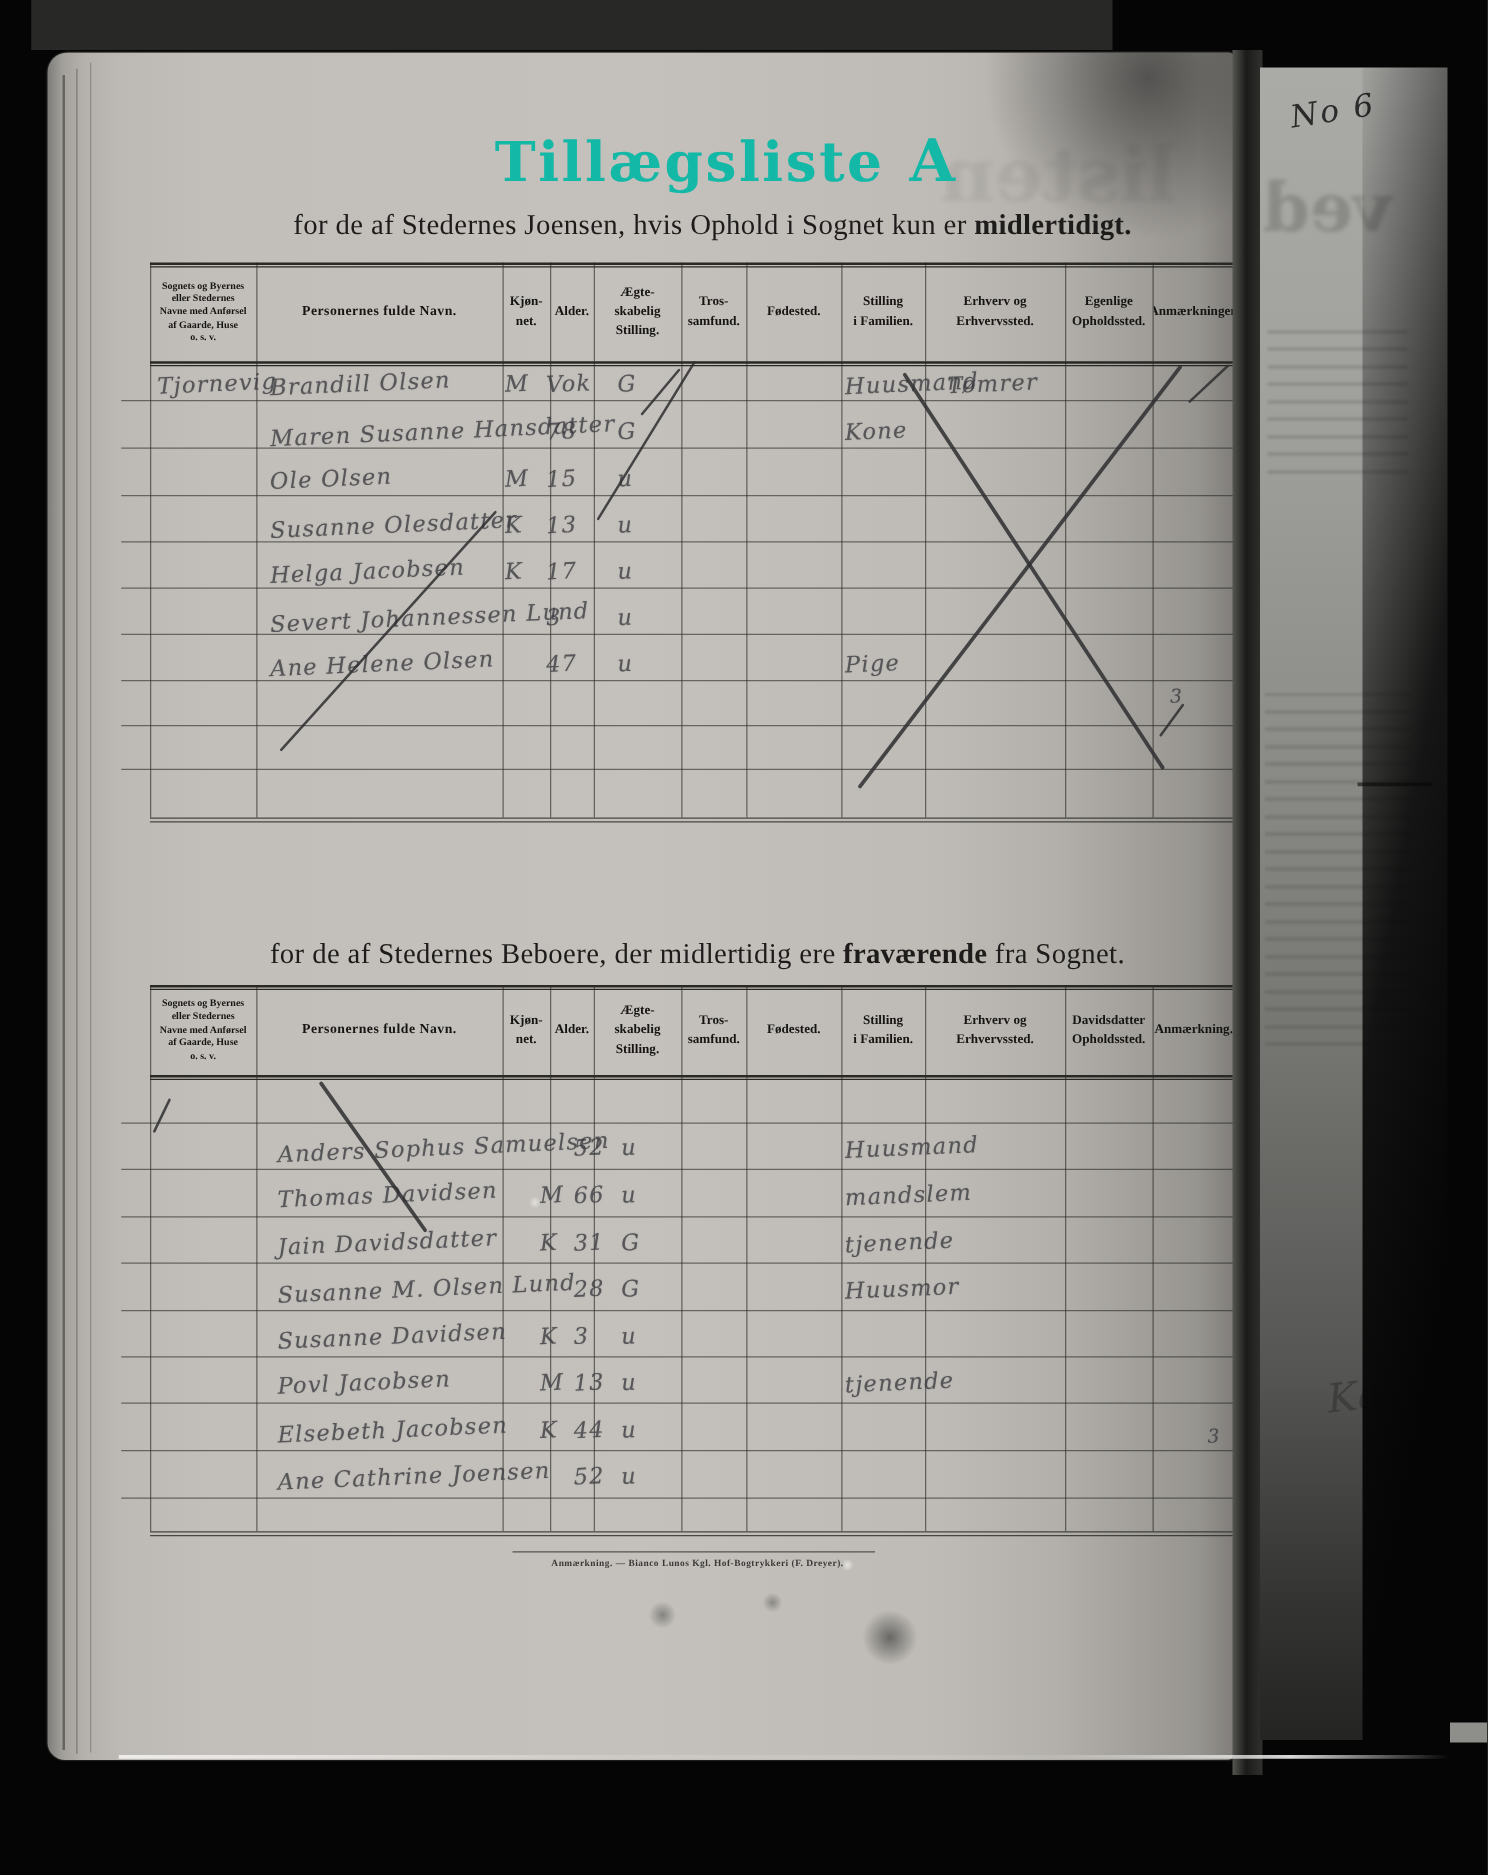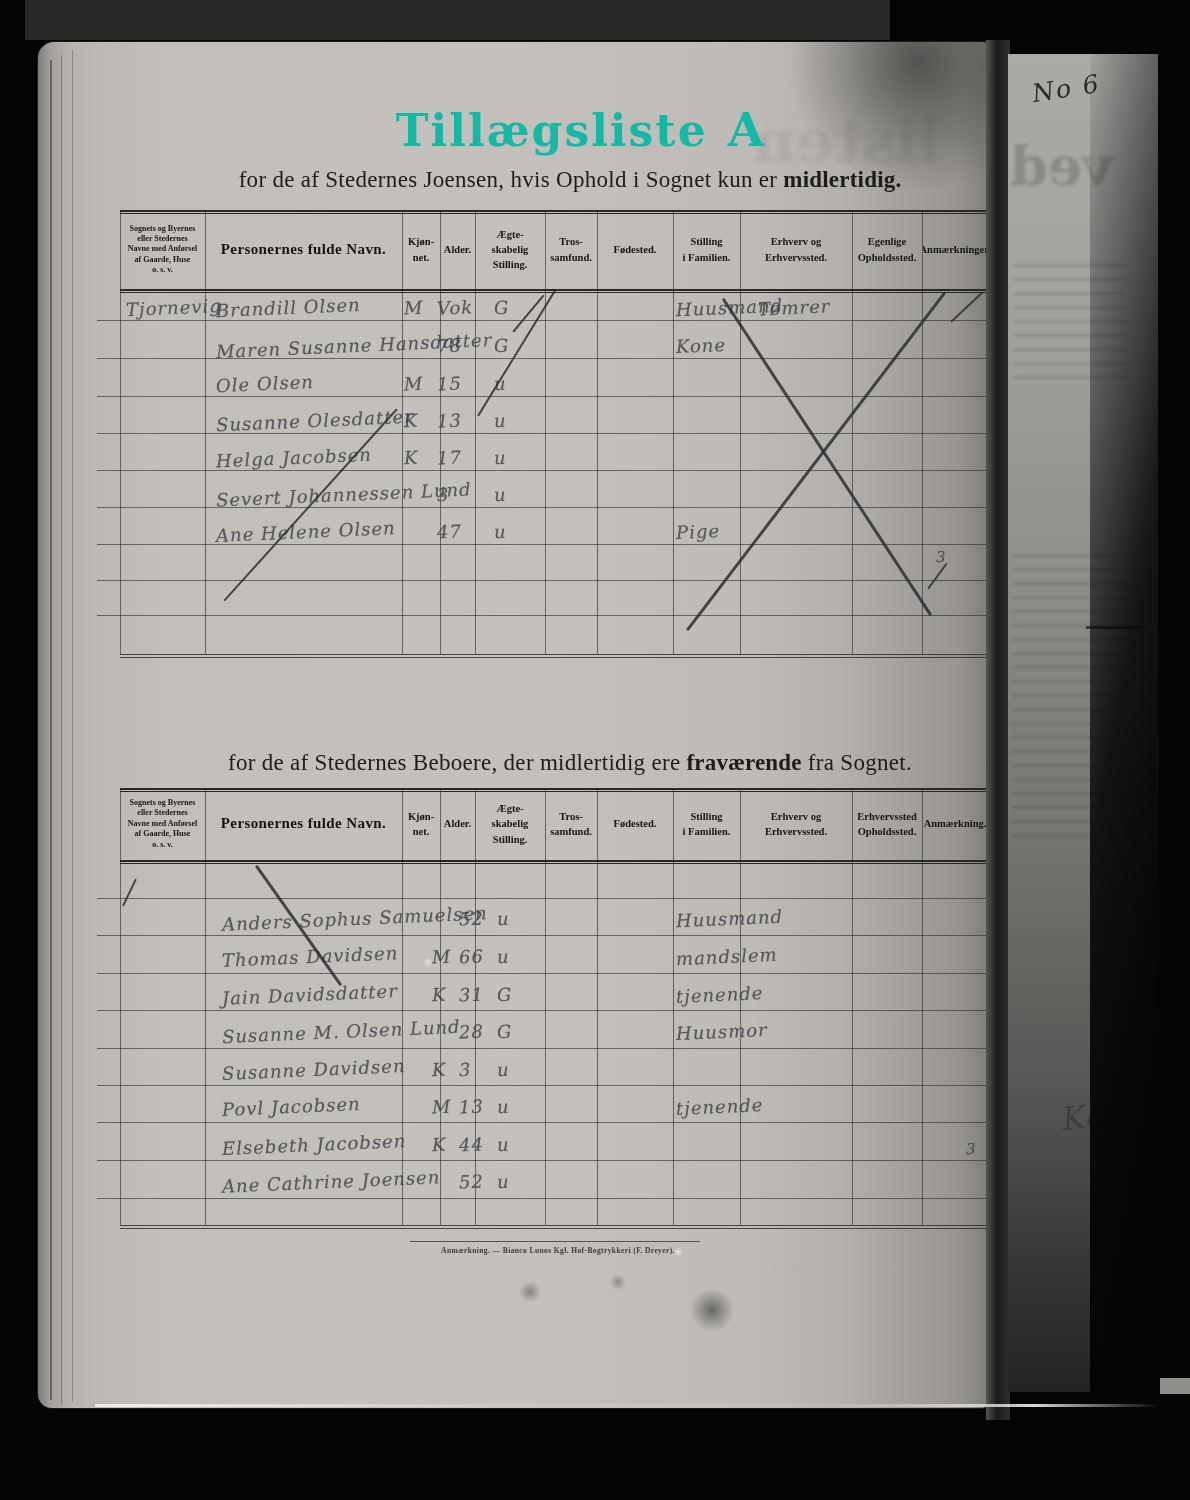--- a/index.html
+++ b/index.html
@@ -40,21 +40,21 @@
   .title{position:absolute;width:600px;text-align:center;color:#14b8a6;
          font-family:"DejaVu Serif",serif;font-weight:bold;font-size:44px;letter-spacing:2px;}
   .title .letter{font-size:47px;margin-left:20px;letter-spacing:0;}
   .subtitle{position:absolute;width:860px;text-align:center;color:#1d1c1a;
          font-family:"Liberation Serif",serif;font-size:23px;letter-spacing:.3px;}
   .subtitle b{letter-spacing:.2px;}
   .hcell{position:absolute;display:flex;align-items:center;justify-content:center;text-align:center;
          color:#161513;font-family:"Liberation Serif",serif;font-weight:bold;font-size:10.5px;
          line-height:1.45;white-space:pre-line;overflow:hidden;}
   .hc0{font-size:8px;line-height:1.3;}
-  .hc1{font-size:15px;letter-spacing:.4px;}
+  .hc1{font-size:11px;letter-spacing:.4px;}
   .imprint{position:absolute;left:388px;top:1246px;width:340px;text-align:center;
          font-family:"Liberation Serif",serif;font-weight:bold;font-size:7.5px;color:#3a3937;letter-spacing:.4px;}
   .imprint-line{position:absolute;left:410px;top:1241px;width:290px;height:1px;background:#55534f;}
 
   
   .hline{position:absolute;height:1px;background:rgba(42,40,37,.6);}
   .vline{position:absolute;width:1px;background:rgba(42,40,37,.62);}
   .dbl{position:absolute;height:4px;border-top:2px solid #2a2825;border-bottom:1px solid #2a2825;box-sizing:border-box;}
   .dbl.soft{border-top-width:1px;opacity:.8;}
 
@@ -89,24 +89,24 @@
   <div class="spine" style="left:50px;width:2px;background:rgba(40,40,38,.5);top:60px;height:1340px;"></div>
   <div class="spine" style="left:61px;width:1px;background:rgba(40,40,38,.38);top:55px;height:1348px;"></div>
   <div class="spine" style="left:72px;width:1px;background:rgba(40,40,38,.28);top:50px;height:1352px;"></div>
 
   <div class="ghost-main">listen</div>
 
   <div class="title" style="left:280px;top:102px;">
     <span>Tillægsliste</span><span class="letter">A</span>
   </div>
   <div class="subtitle" style="left:140px;top:167px;">
-    <span>for de af Stedernes Joensen, hvis Ophold i Sognet kun er </span><b>midlertidig.</b><span></span>
-  </div>
-
-  <div class="subtitle" style="left:140px;top:750px;">
+    <span>for de af Stedernes Joensen, hvis Ophold i Sognet kun er </span><b>midlertidigt.</b><span></span>
+  </div>
+
+  <div class="subtitle" style="left:128px;top:750px;">
     <span>for de af Stedernes Beboere, der midlertidig ere </span><b>fraværende</b><span> fra Sognet.</span>
   </div>
 
   <div id="tables">
       <div class="dbl" style="left: 120px; top: 210px; width: 868px;"></div>
       <div class="dbl" style="left: 120px; top: 289px; width: 868px;"></div>
       <div class="dbl soft" style="left: 120px; top: 654px; width: 868px;"></div>
       <div class="hline" style="left: 97px; top: 320px; width: 891px;"></div>
       <div class="hline" style="left: 97px; top: 358px; width: 891px;"></div>
       <div class="hline" style="left: 97px; top: 396px; width: 891px;"></div>
@@ -224,21 +224,21 @@
       <div class="hcell" style="left: 476px; top: 793px; width: 68px; height: 62px;">Ægte-
 skabelig
 Stilling.</div>
       <div class="hcell" style="left: 546px; top: 793px; width: 50px; height: 62px;">Tros-
 samfund.</div>
       <div class="hcell" style="left: 598px; top: 793px; width: 74px; height: 62px;">Fødested.</div>
       <div class="hcell" style="left: 674px; top: 793px; width: 65px; height: 62px;">Stilling
 i Familien.</div>
       <div class="hcell" style="left: 741px; top: 793px; width: 110px; height: 62px;">Erhverv og
 Erhvervssted.</div>
-      <div class="hcell" style="left: 853px; top: 793px; width: 68px; height: 62px;">Erhvervssted
+      <div class="hcell" style="left: 853px; top: 793px; width: 68px; height: 62px;">Davidsdatter
 Opholdssted.</div>
       <div class="hcell" style="left: 923px; top: 793px; width: 64px; height: 62px;">Anmærkning.</div>
       <span class="hw" style="left: 222px; top: 908px;">Anders Sophus Samuelsen</span>
       <span class="hw" style="left: 459px; top: 908px;">52</span>
       <span class="hw" style="left: 497px; top: 908px;">u</span>
       <span class="hw" style="left: 676px; top: 908px;">Huusmand</span>
       <span class="hw" style="left: 222px; top: 946px;">Thomas Davidsen</span>
       <span class="hw" style="left: 432px; top: 946px;">M</span>
       <span class="hw" style="left: 459px; top: 946px;">66</span>
       <span class="hw" style="left: 497px; top: 946px;">u</span>

